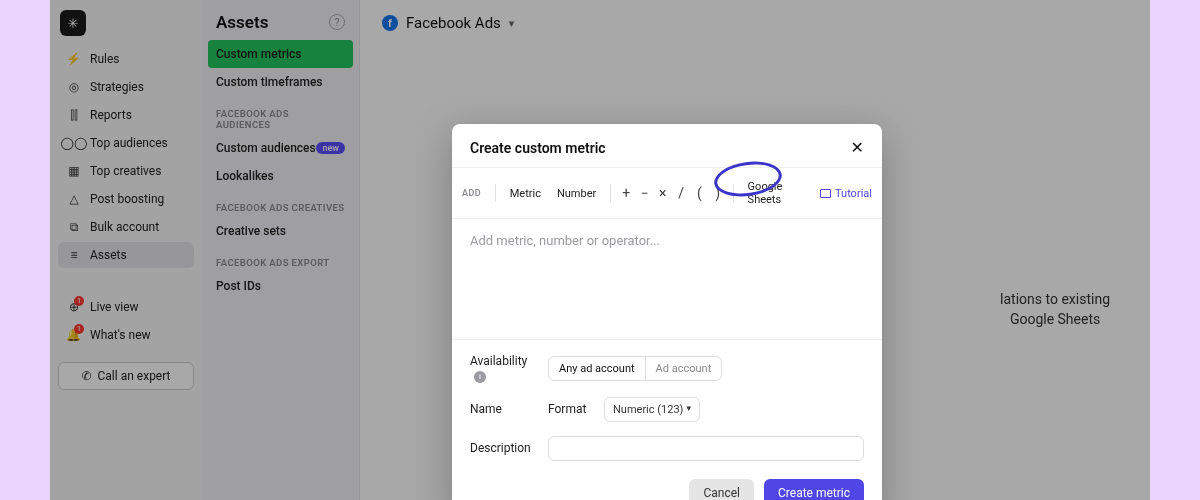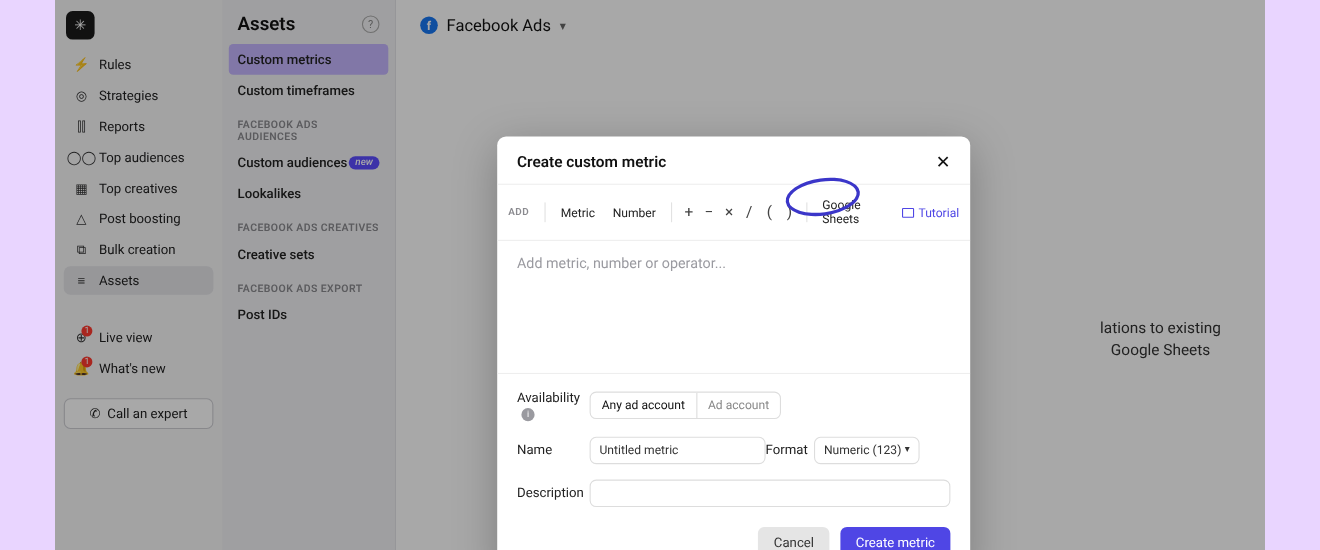--- a/index.html
+++ b/index.html
@@ -87,32 +87,32 @@
     font-size:10px;color:#888;display:flex;align-items:center;justify-content:center;
   }
   .sec-item {
     font-size:12px;
     color:#222;
     padding:7px 14px;
     cursor:pointer;
     display:flex; align-items:center; justify-content:space-between;
     font-weight:500;
   }
-  .sec-item.active { background:#c4b5fd; border-radius:4px; margin:0 6px; padding:7px 8px; }
+  .sec-item.active { background:#22c55e; border-radius:4px; margin:0 6px; padding:7px 8px; }
   .sec-group-label {
     font-size:9.5px;
     letter-spacing:.4px;
     color:#8a8a8f;
     padding:12px 14px 4px 14px;
     text-transform:uppercase;
     font-weight:600;
   }
   .pill-new {
     background:#5b4cff; color:#fff;
-    font-size:9px; padding:1px 6px; border-radius:9px;font-style:italic;
+    font-size:9px; padding:1px 6px; border-radius:9px;
   }
 
   
   .main {
     flex:1;
     background:#fff;
     padding:14px 22px;
     position:relative;
   }
   .crumb {
@@ -197,21 +197,21 @@
     padding:14px 18px;
     min-height:120px;
     font-size:13px;
     color:#9a9aa0;
   }
   .modal-fields {
     border-top:1px solid #eee;
     padding:14px 18px 4px 18px;
     display:flex; flex-direction:column; gap:14px;
   }
-  .field-row { display:flex; align-items:center; font-size:12px; color:#222; }
+  .field-row { display:flex; align-items:center; gap:12px; font-size:12px; color:#222; }
   .field-label { width:66px; font-size:12px; color:#222; }
   .info-dot {
     width:12px;height:12px;border-radius:50%;background:#9a9aa0;color:#fff;
     font-size:8px;display:inline-flex;align-items:center;justify-content:center;margin-left:4px;
   }
   .seg {
     display:flex; border:1px solid #ddd; border-radius:6px; overflow:hidden;
   }
   .seg-btn {
     font-size:11px; padding:5px 10px; cursor:pointer; color:#888;
@@ -269,21 +269,21 @@
     <div class="nav-item">
       <span class="nav-icon">▦</span>
       <span>Top creatives</span>
     </div>
     <div class="nav-item">
       <span class="nav-icon">△</span>
       <span>Post boosting</span>
     </div>
     <div class="nav-item">
       <span class="nav-icon">⧉</span>
-      <span>Bulk creation</span>
+      <span>Bulk account</span>
     </div>
     <div class="nav-item active">
       <span class="nav-icon">≡</span>
       <span>Assets</span>
     </div>
 
     <div class="nav-spacer"></div>
 
     <div class="nav-item nav-footer-item">
       <span class="nav-icon">⊕</span>
@@ -383,21 +383,20 @@
           <span>Availability</span><span class="info-dot">i</span>
         </span>
         <div class="seg">
           <span class="seg-btn active">Any ad account</span>
           <span class="seg-btn">Ad account</span>
         </div>
       </div>
 
       <div class="field-row">
         <span class="field-label">Name</span>
-        <input class="text-input" style="width: 160px; flex: 0 0 160px;" value="Untitled metric">
         <span class="field-label" style="width:44px;">Format</span>
         <div class="select">
           <span>Numeric (123)</span>
           <span style="font-size:9px;">▾</span>
         </div>
       </div>
 
       <div class="field-row">
         <span class="field-label">Description</span>
         <input class="text-input" value="" style="">

